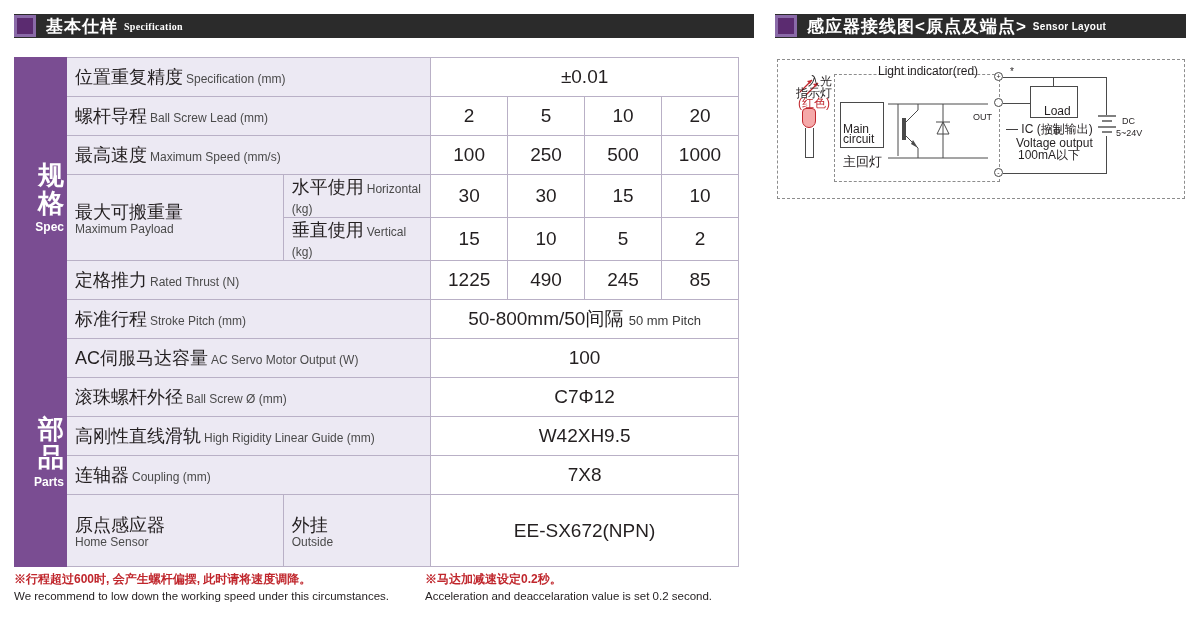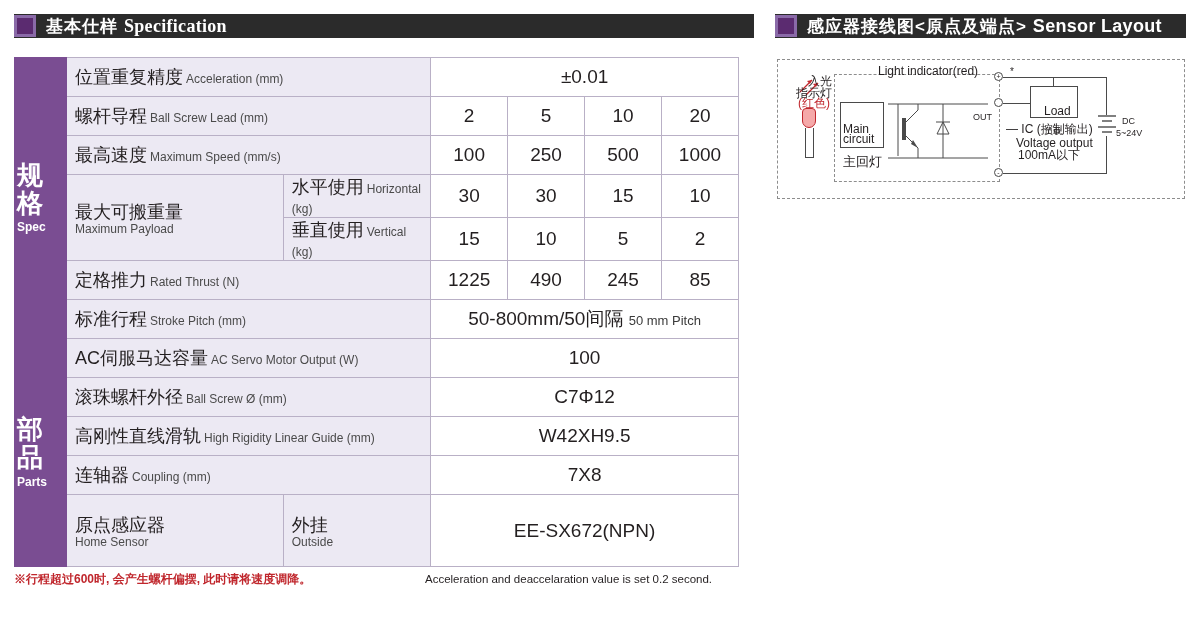--- a/index.html
+++ b/index.html
@@ -23,42 +23,42 @@
     background:#5b2b70;
     border:3px solid #8a6aa8;
     margin-right:10px;
     flex:0 0 auto;
   }
   .hdr .bar {
     position:absolute; left:0; top:0; height:24px; width:100%;
     background:#2b2b2b; z-index:-1;
   }
   .hdr-title-cn { font-size:17px; font-weight:bold; color:#ffffff; letter-spacing:1px;}
-  .hdr-title-en { font-size:18px; font-weight:bold; color:#ffffff; margin-left:6px; letter-spacing:0.3px;}
+  .hdr-title-en { font-size:10px; font-weight:bold; color:#ffffff; margin-left:6px; letter-spacing:0.3px;}
 
   #spec-header { left:14px; top:14px; width:740px;font-family:Liberation Serif, serif; }
   #sensor-header { left:775px; top:14px; width:411px; }
 
   
   #spec-table {
     position:absolute; left:14px; top:57px;
     width:725px;
     border-collapse:collapse;
   }
   #spec-table td {
     border:1px solid #b9b0c6;
     padding:0 8px;
     height:39px;
     vertical-align:middle;
     background:#ffffff;
   }
   td.side {
     background:#7a4d92 !important;
     color:#ffffff;
-    text-align:left;
+    text-align:right;
     width:48px;
     padding:0 2px !important;
     border:1px solid #7a4d92 !important;
   }
   .side-cn { font-size:26px; font-weight:bold; line-height:1.06; letter-spacing:0px;}
   .side-en { font-size:12px; font-weight:bold; margin-top:3px;}
   td.lbl {
     background:#ece9f3 !important;
     width:292px;
   }
@@ -121,21 +121,21 @@
 
 <table id="spec-table">
   <tbody>
 
     <tr>
       <td class="side" rowspan="7">
         <div class="side-cn">规格</div>
         <div class="side-en">Spec</div>
       </td>
       <td class="lbl" colspan="2">
-        <span class="lbl-cn">位置重复精度</span><span class="lbl-en">Acceleration (mm)</span>
+        <span class="lbl-cn">位置重复精度</span><span class="lbl-en">Specification (mm)</span>
       </td>
       <td class="val" colspan="4">±0.01</td>
     </tr>
 
     <tr>
       <td class="lbl" colspan="2">
         <span class="lbl-cn">螺杆导程</span><span class="lbl-en">Ball Screw Lead (mm)</span>
       </td>
       <td class="val num">2</td>
       <td class="val num">5</td>
@@ -234,22 +234,24 @@
         <span class="lbl-cn">外挂</span>
         <span class="lbl-en block">Outside</span>
       </td>
       <td class="val" colspan="4" style="height:72px;">EE-SX672(NPN)</td>
     </tr>
   </tbody>
 </table>
 
 <div class="note" id="note-left">
   <div class="red">※行程超过600时, 会产生螺杆偏摆, 此时请将速度调降。</div>
+  <div class="blk">We recommend to low down the working speed under this circumstances.</div>
 </div>
 <div class="note" id="note-right">
+  <div class="red">※马达加减速设定0.2秒。</div>
   <div class="blk" style="">Acceleration and deaccelaration value is set 0.2 second.</div>
 </div>
 
 <div id="sensor-box">
 
   <div class="dgdash" style="left:56px; top:14px; width:166px; height:108px;"></div>
 
   <svg style="position:absolute; left:18px; top:16px;" width="34" height="22">
     <line x1="4" y1="16" x2="16" y2="4" stroke="#c0272d" stroke-width="1.2"></line>
     <polygon points="16,4 11,5 14,8" fill="#c0272d"></polygon>

